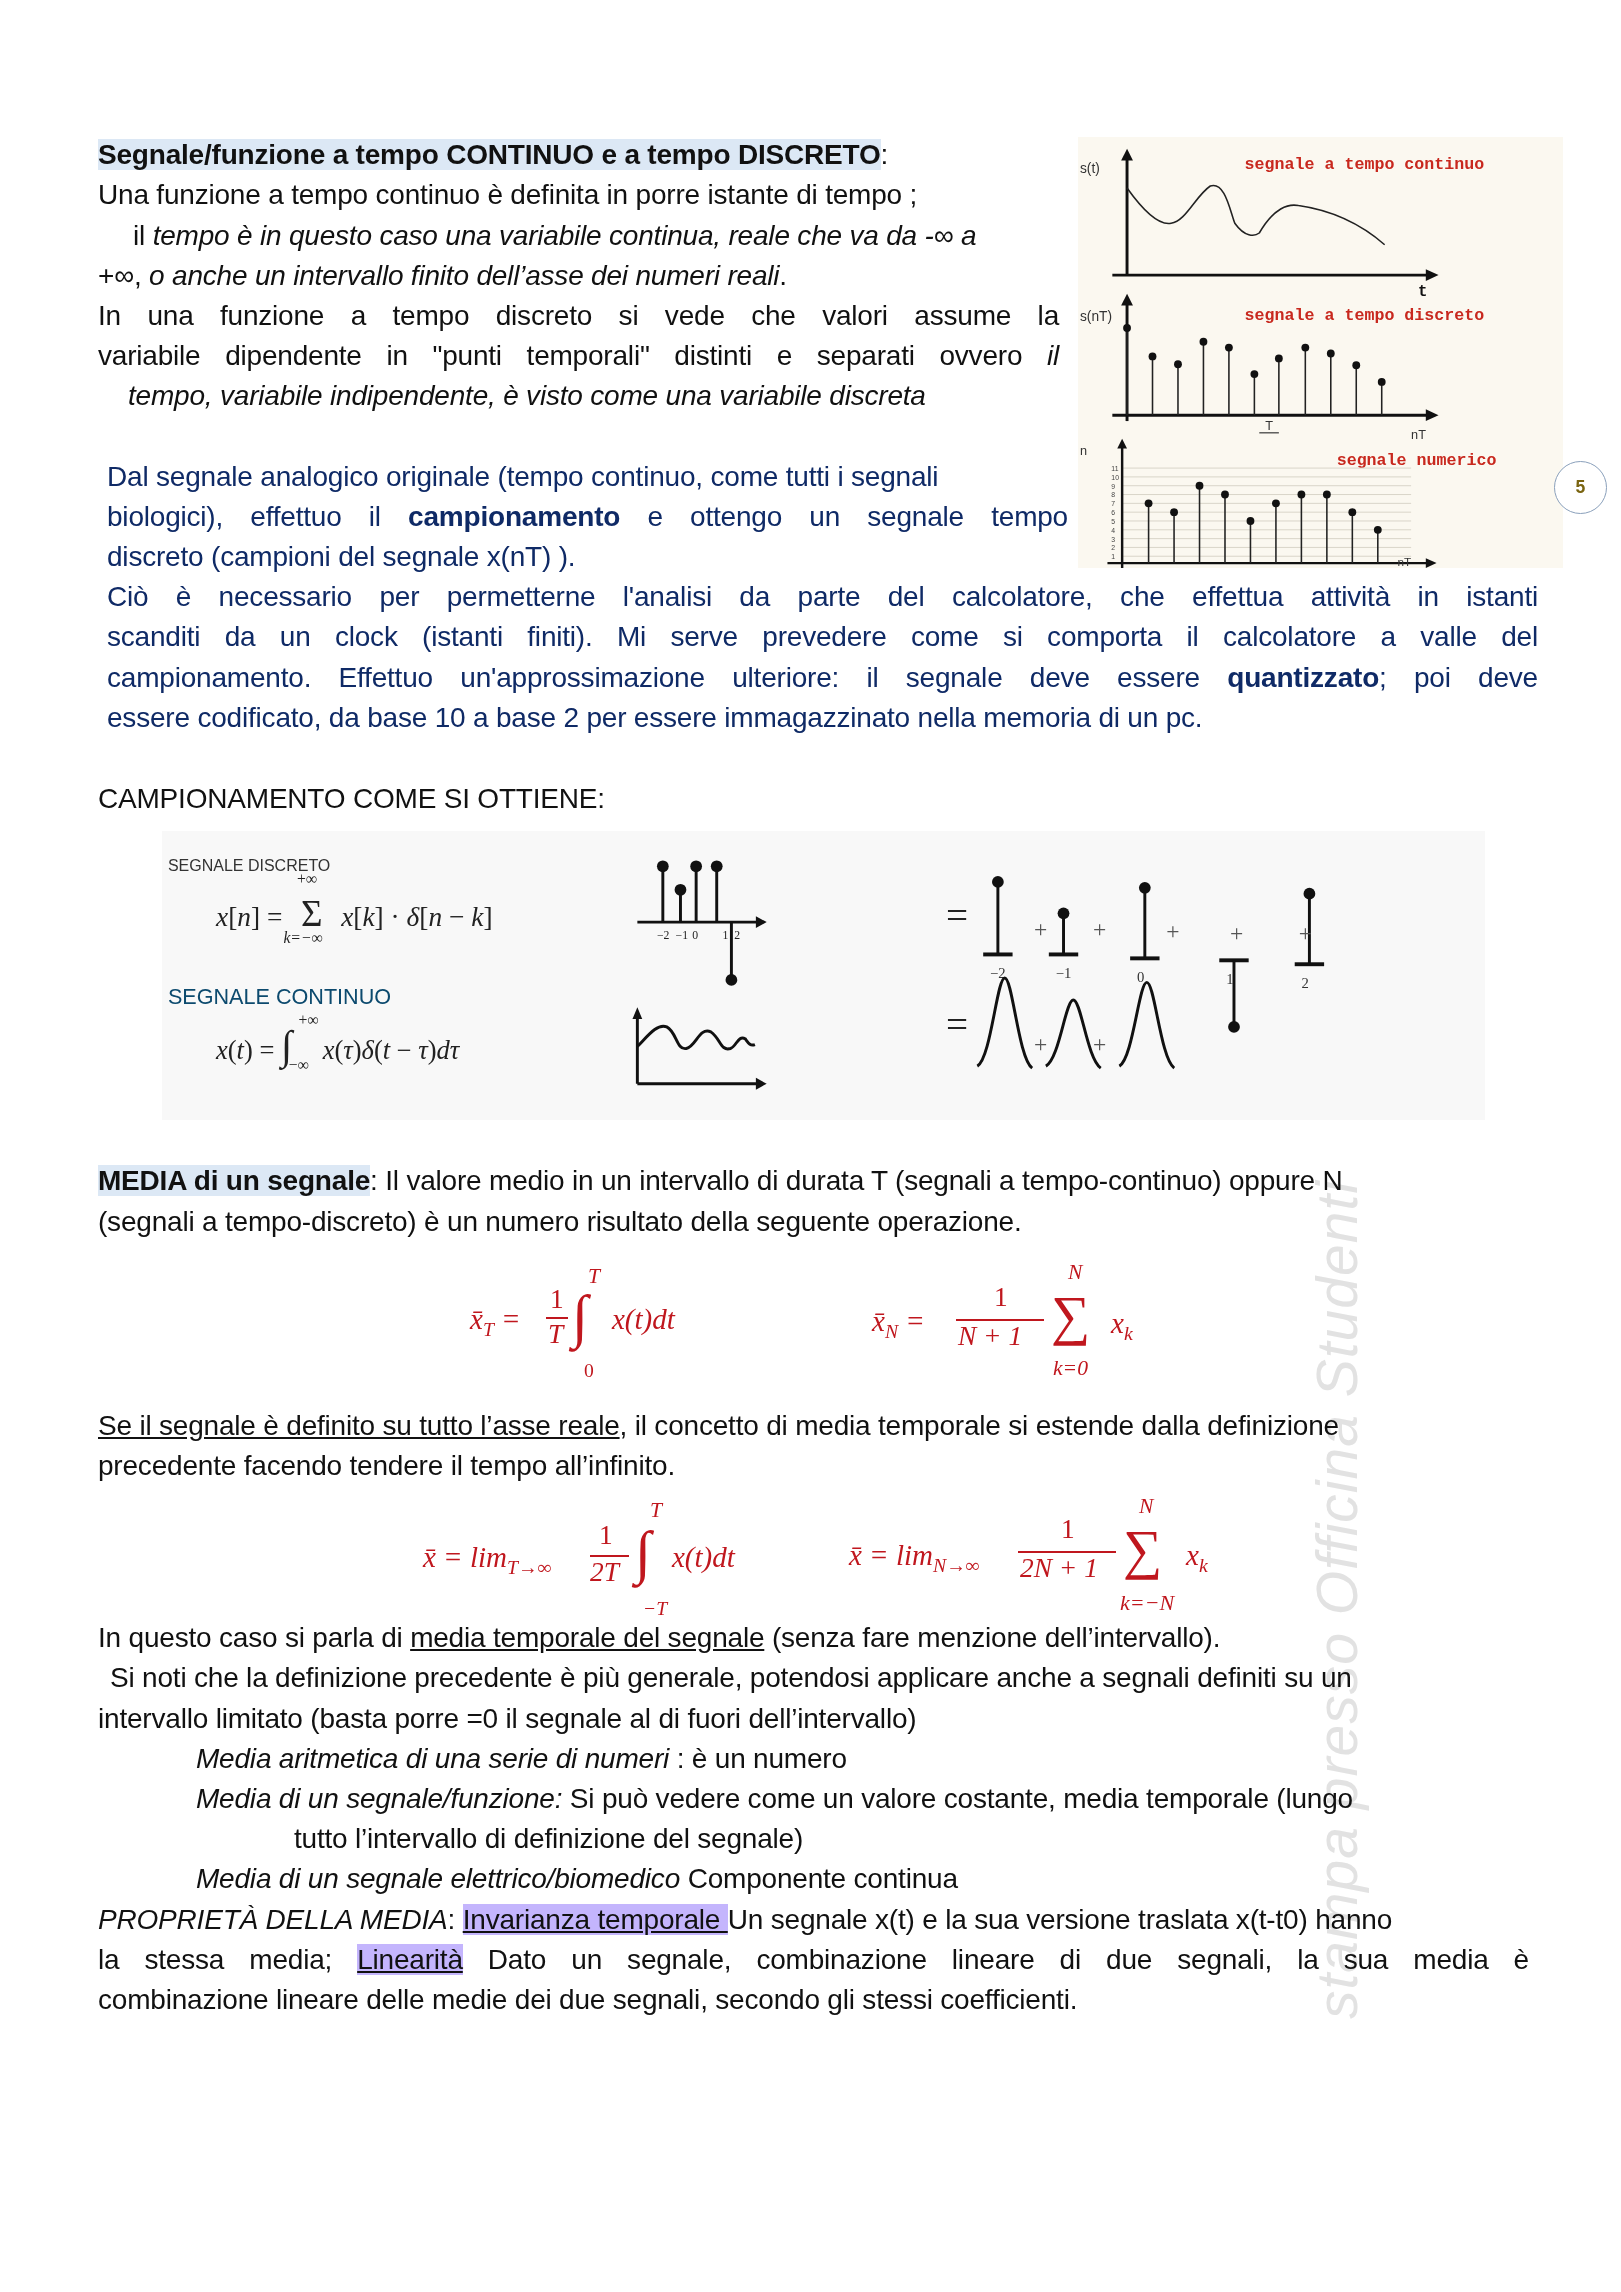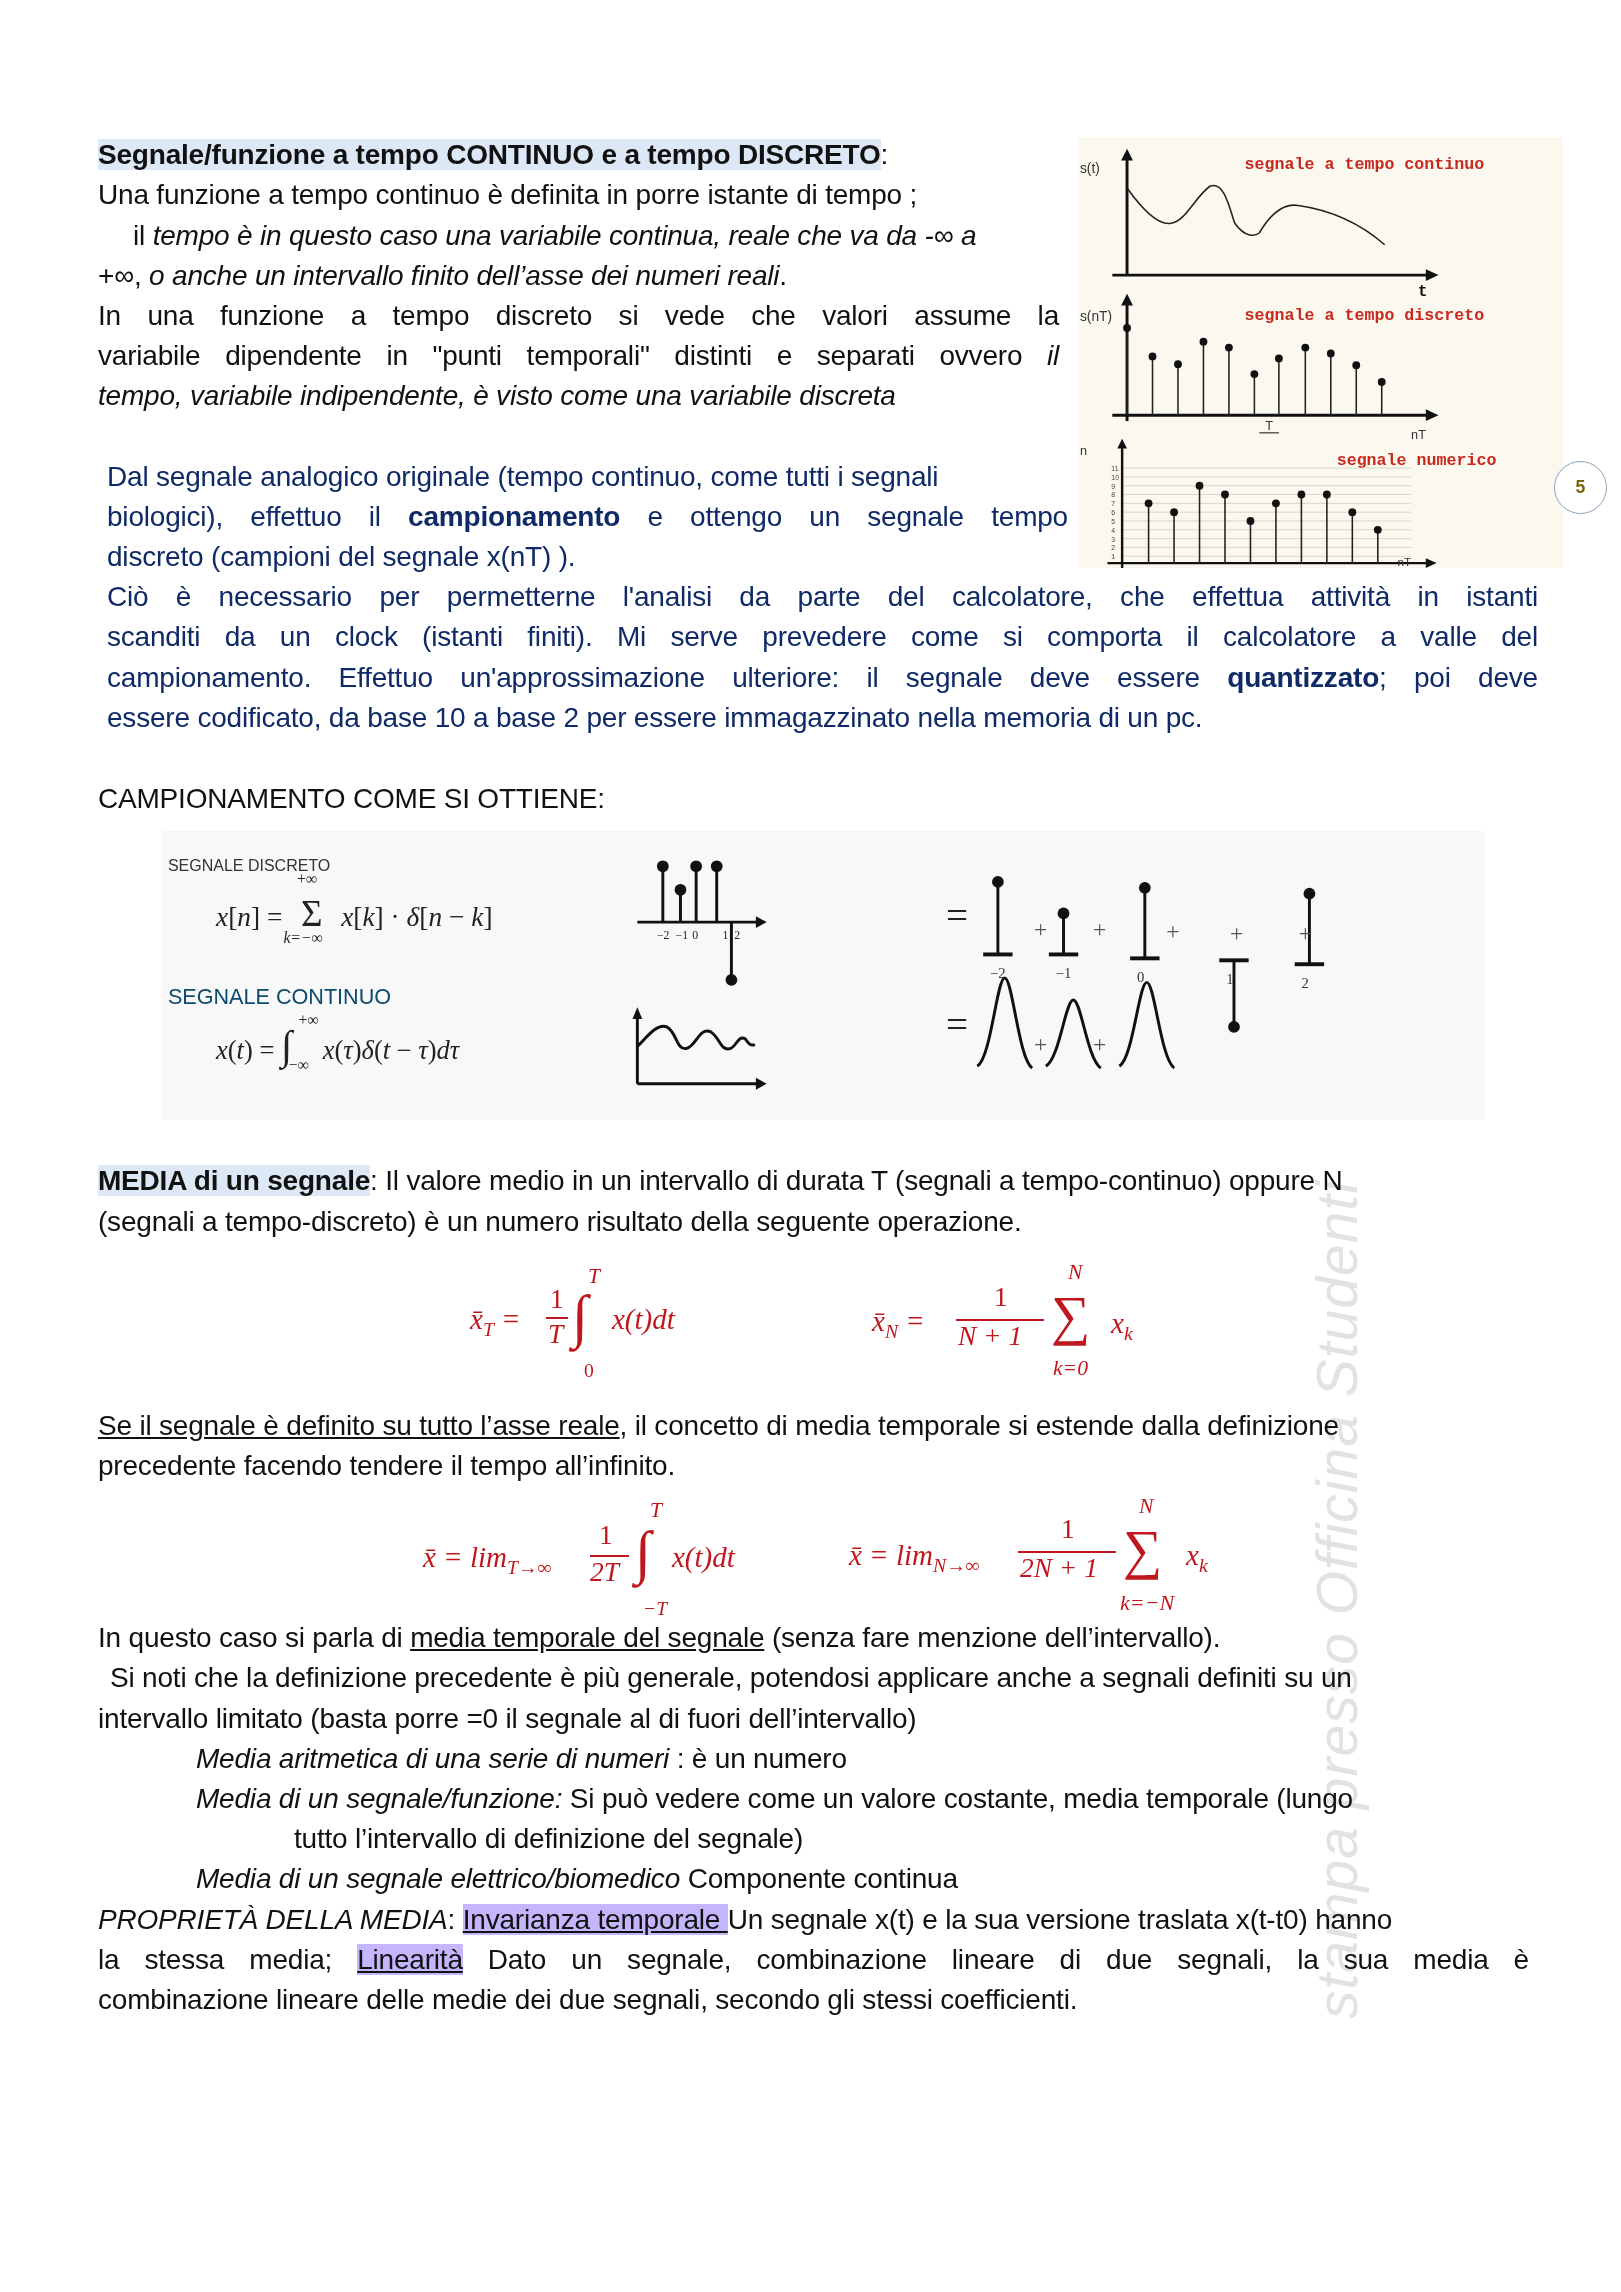--- a/index.html
+++ b/index.html
@@ -34,21 +34,21 @@
 <p class="p" style="top:216px; width:961px;margin-left:35px;">
   <span>il </span><span class="i">tempo è in questo caso una variabile continua, reale che va da -∞ a</span>
 </p>
 <p class="p" style="top:256px;">
   <span>+∞, </span><span class="i">o anche un intervallo finito dell’asse dei numeri reali</span><span>.</span>
 </p>
 <p class="p just" style="top:296px; width:961px;">In una funzione a tempo discreto si vede che valori assume la</p>
 <p class="p just" style="top:336px; width:961px;">
   <span>variabile dipendente in "punti temporali" distinti e separati ovvero </span><span class="i">il</span>
 </p>
-<p class="p i" style="top:376px;">tempo, variabile indipendente, è visto come una variabile discreta</p>
+<p class="p i" style="top:376px;margin-left:30px;">tempo, variabile indipendente, è visto come una variabile discreta</p>
 
 <p class="p blue" style="top:457px;">Dal segnale analogico originale (tempo continuo, come tutti i segnali</p>
 <p class="p blue just" style="top:497px; width:961px;">
   <span>biologici), effettuo il </span><span class="b">campionamento</span><span> e ottengo un segnale tempo</span>
 </p>
 <p class="p blue" style="top:537px;">discreto (campioni del segnale x(nT) ).</p>
 <p class="p blue just" style="top:577px; width:1431px;">Ciò è necessario per permetterne l'analisi da parte del calcolatore, che effettua attività in istanti</p>
 <p class="p blue just" style="top:617px; width:1431px;">scanditi da un clock (istanti finiti). Mi serve prevedere come si comporta il calcolatore a valle del</p>
 <p class="p blue just" style="top:658px; width:1431px;">
   <span>campionamento. Effettuo un'approssimazione ulteriore: il segnale deve essere </span><span class="b">quantizzato</span><span>; poi deve</span>

